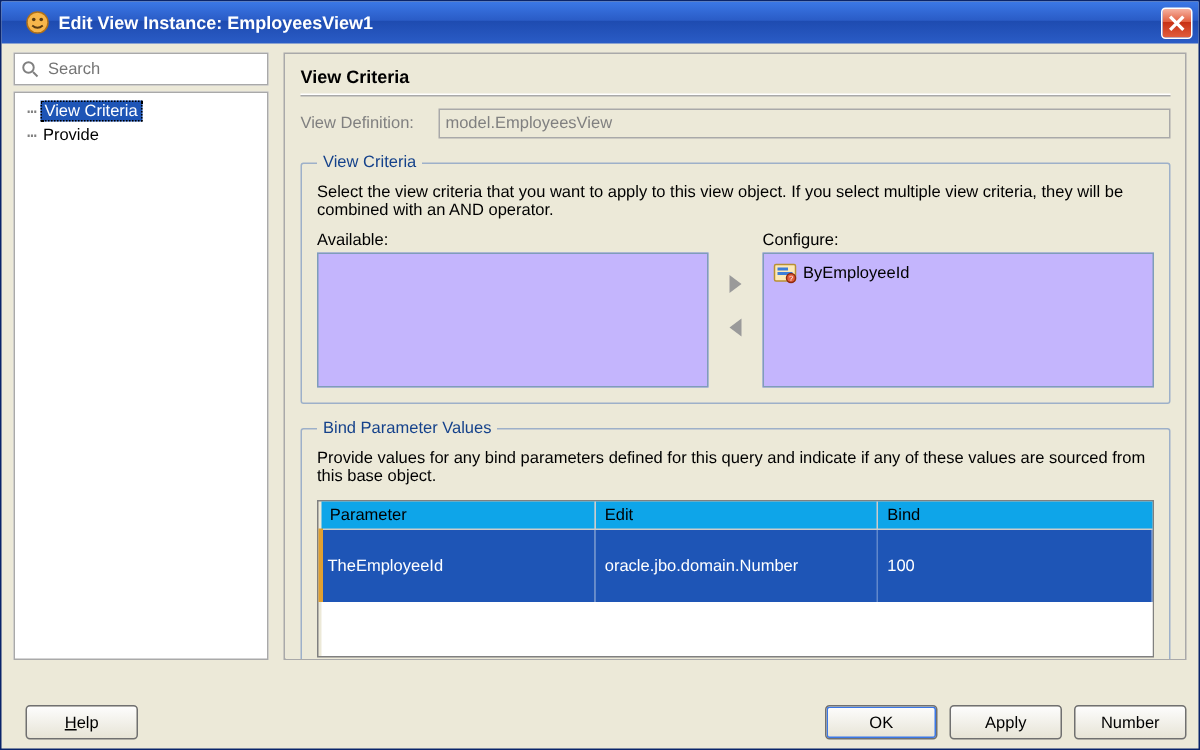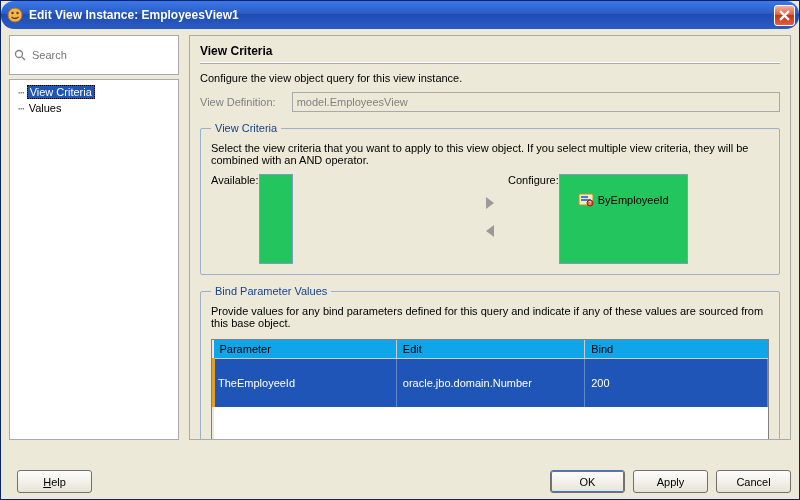--- a/index.html
+++ b/index.html
@@ -8,23 +8,22 @@
     width: 800px; height: 500px;
     border: 1px solid #0A246A;
     background: #ECE9D8;
     display: flex; flex-direction: column;
     position: relative;
   }
   .titlebar {
     height: 28px;
     background: linear-gradient(to bottom, #3B78E7 0%, #2A5CC6 45%, #1E4BB0 46%, #2A5CC6 100%);
     display: flex; align-items: center;
-    padding: 0 4px 0 6px;
+    padding: 0 4px 0 16px;
     color: #fff;
-    border-radius: 13px;
   }
   .titlebar .app-icon {
     width: 16px; height: 16px; margin-right: 6px;
     display:inline-flex;align-items:center;justify-content:center;
   }
   .titlebar .title { font-weight: bold; font-size: 12px; flex:1; white-space:nowrap; }
   .titlebar .close {
     width: 21px; height: 21px;
     background: linear-gradient(to bottom,#F6B1A0,#E25E3E 45%,#C73014 46%,#E25E3E);
     border: 1px solid #fff; border-radius: 3px;
@@ -34,21 +33,21 @@
   }
   .body {
     flex:1; display:flex; flex-direction:column; padding:6px 8px 6px 8px; gap:6px;
     overflow:hidden;
   }
   .main-row { flex:1; display:flex; gap:10px; min-height:0;}
   .left-pane {
     width:170px; display:flex; flex-direction:column; gap:4px;
   }
   .search-box {
-    height:40px; border:1px solid #A9A9A9; background:#fff; display:flex; align-items:center; padding:0 4px; gap:4px; color:#808080;
+    height:22px; border:1px solid #A9A9A9; background:#fff; display:flex; align-items:center; padding:0 4px; gap:4px; color:#808080;
   }
   .search-box .mag { width:14px;height:14px;display:inline-flex;align-items:center;justify-content:center;color:#808080;}
   .search-box input { border:none; outline:none; font-size:11px; color:#808080; flex:1; background:transparent;}
   .tree-box {
     flex:1; border:1px solid #A9A9A9; background:#fff; padding:4px 2px; overflow:auto;
   }
   .tree-item { display:flex; align-items:center; height:16px; padding-left:6px; white-space:nowrap;}
   .tree-line { color:#808080; margin-right:2px; font-family:monospace; font-size:11px;}
   .tree-item.selected span.label { background:#1E55B6; color:#fff; padding:0 2px; border:1px dotted #000;}
   .tree-item span.label { padding:0 2px; }
@@ -59,23 +58,23 @@
   .hr { height:2px; border-top:1px solid #fff; border-bottom:1px solid #A9A9A9; margin:2px 0 8px 0;}
   .desc { margin-bottom:8px;}
   .defrow { display:flex; align-items:center; gap:16px; margin-bottom:10px;}
   .defrow label { color:#808080;}
   .defrow .ro-field { flex:1; height:20px; border:1px solid #A9A9A9; background:#ECE9D8; color:#808080; padding:2px 4px; display:flex; align-items:center;}
   fieldset.group {
     border:1px solid #9DB0C9; border-radius:2px; padding:8px 10px 10px 10px; margin:0 0 10px 0;
   }
   fieldset.group legend { color:#15428B; padding:0 4px; font-size:11px;}
   .dual-list { display:flex; align-items:stretch; gap:8px; margin-top:6px;}
-  .list-col { flex:1; display:flex; flex-direction:row;}
+  .list-col { flex:1; display:flex; flex-direction:column;}
   .list-col label { margin-bottom:2px;}
-  .listbox { height:90px; border:1px solid #7F9DB9; background:#22c55e; overflow:auto; padding:16px;}
+  .listbox { height:90px; border:1px solid #7F9DB9; background:#c4b5fd; overflow:auto; padding:4px;}
   .list-item-row { display:flex; align-items:center; gap:4px; padding:1px 2px;}
   .list-item-row .crit-icon { width:16px;height:16px; display:inline-flex;}
   .shuttle { width:20px; display:flex; flex-direction:column; align-items:center; justify-content:center; gap:10px; color:#808080;}
   .shuttle .arrow { font-size:16px; cursor:pointer; user-select:none;}
   .param-table-wrap { border:1px solid #808080; }
   .param-table { width:100%; border-collapse:collapse; table-layout:fixed;}
   .param-table th {
     background:#0ea5e9; text-align:left; font-weight:normal; padding:3px 6px; border:1px solid #ccc; border-top:none;
   }
   .param-table th:first-child{border-left:none;}
@@ -132,29 +131,28 @@
           </span>
           <input type="text" placeholder="Search" style="">
         </div>
         <div class="tree-box">
           <div class="tree-item selected">
             <span class="tree-line">⋯</span>
             <span class="label">View Criteria</span>
           </div>
           <div class="tree-item">
             <span class="tree-line">⋯</span>
-            <span class="label">Values</span>
+            <span class="label">Provide</span>
           </div>
         </div>
       </div>
 
       <div class="right-pane">
         <div class="section-title">View Criteria</div>
         <div class="hr"></div>
-        <div class="desc">Configure the view object query for this view instance.</div>
 
         <div class="defrow">
           <label>View Definition:</label>
           <div class="ro-field">
             <span>model.EmployeesView</span>
           </div>
         </div>
 
         <fieldset class="group">
           <legend>View Criteria</legend>
@@ -210,33 +208,33 @@
                 <tr>
                   <th>Parameter</th>
                   <th>Edit</th>
                   <th>Bind</th>
                 </tr>
               </thead>
               <tbody>
                 <tr class="selected">
                   <td>TheEmployeeId</td>
                   <td>oracle.jbo.domain.Number</td>
-                  <td>200</td>
+                  <td>100</td>
                 </tr>
                 <tr>
                     <td colspan="3" class="table-spacer"></td>
                   </tr>
               </tbody>
             </table>
           </div>
         </fieldset>
       </div>
     </div>
 
     <div class="footer">
       <button class="std"><span class="u">H</span><span>elp</span></button>
       <div class="spacer"></div>
       <button class="std default">OK</button>
       <button class="std">Apply</button>
-      <button class="std">Cancel</button>
+      <button class="std">Number</button>
     </div>
   </div>
 </div>
 
 </body></html>

